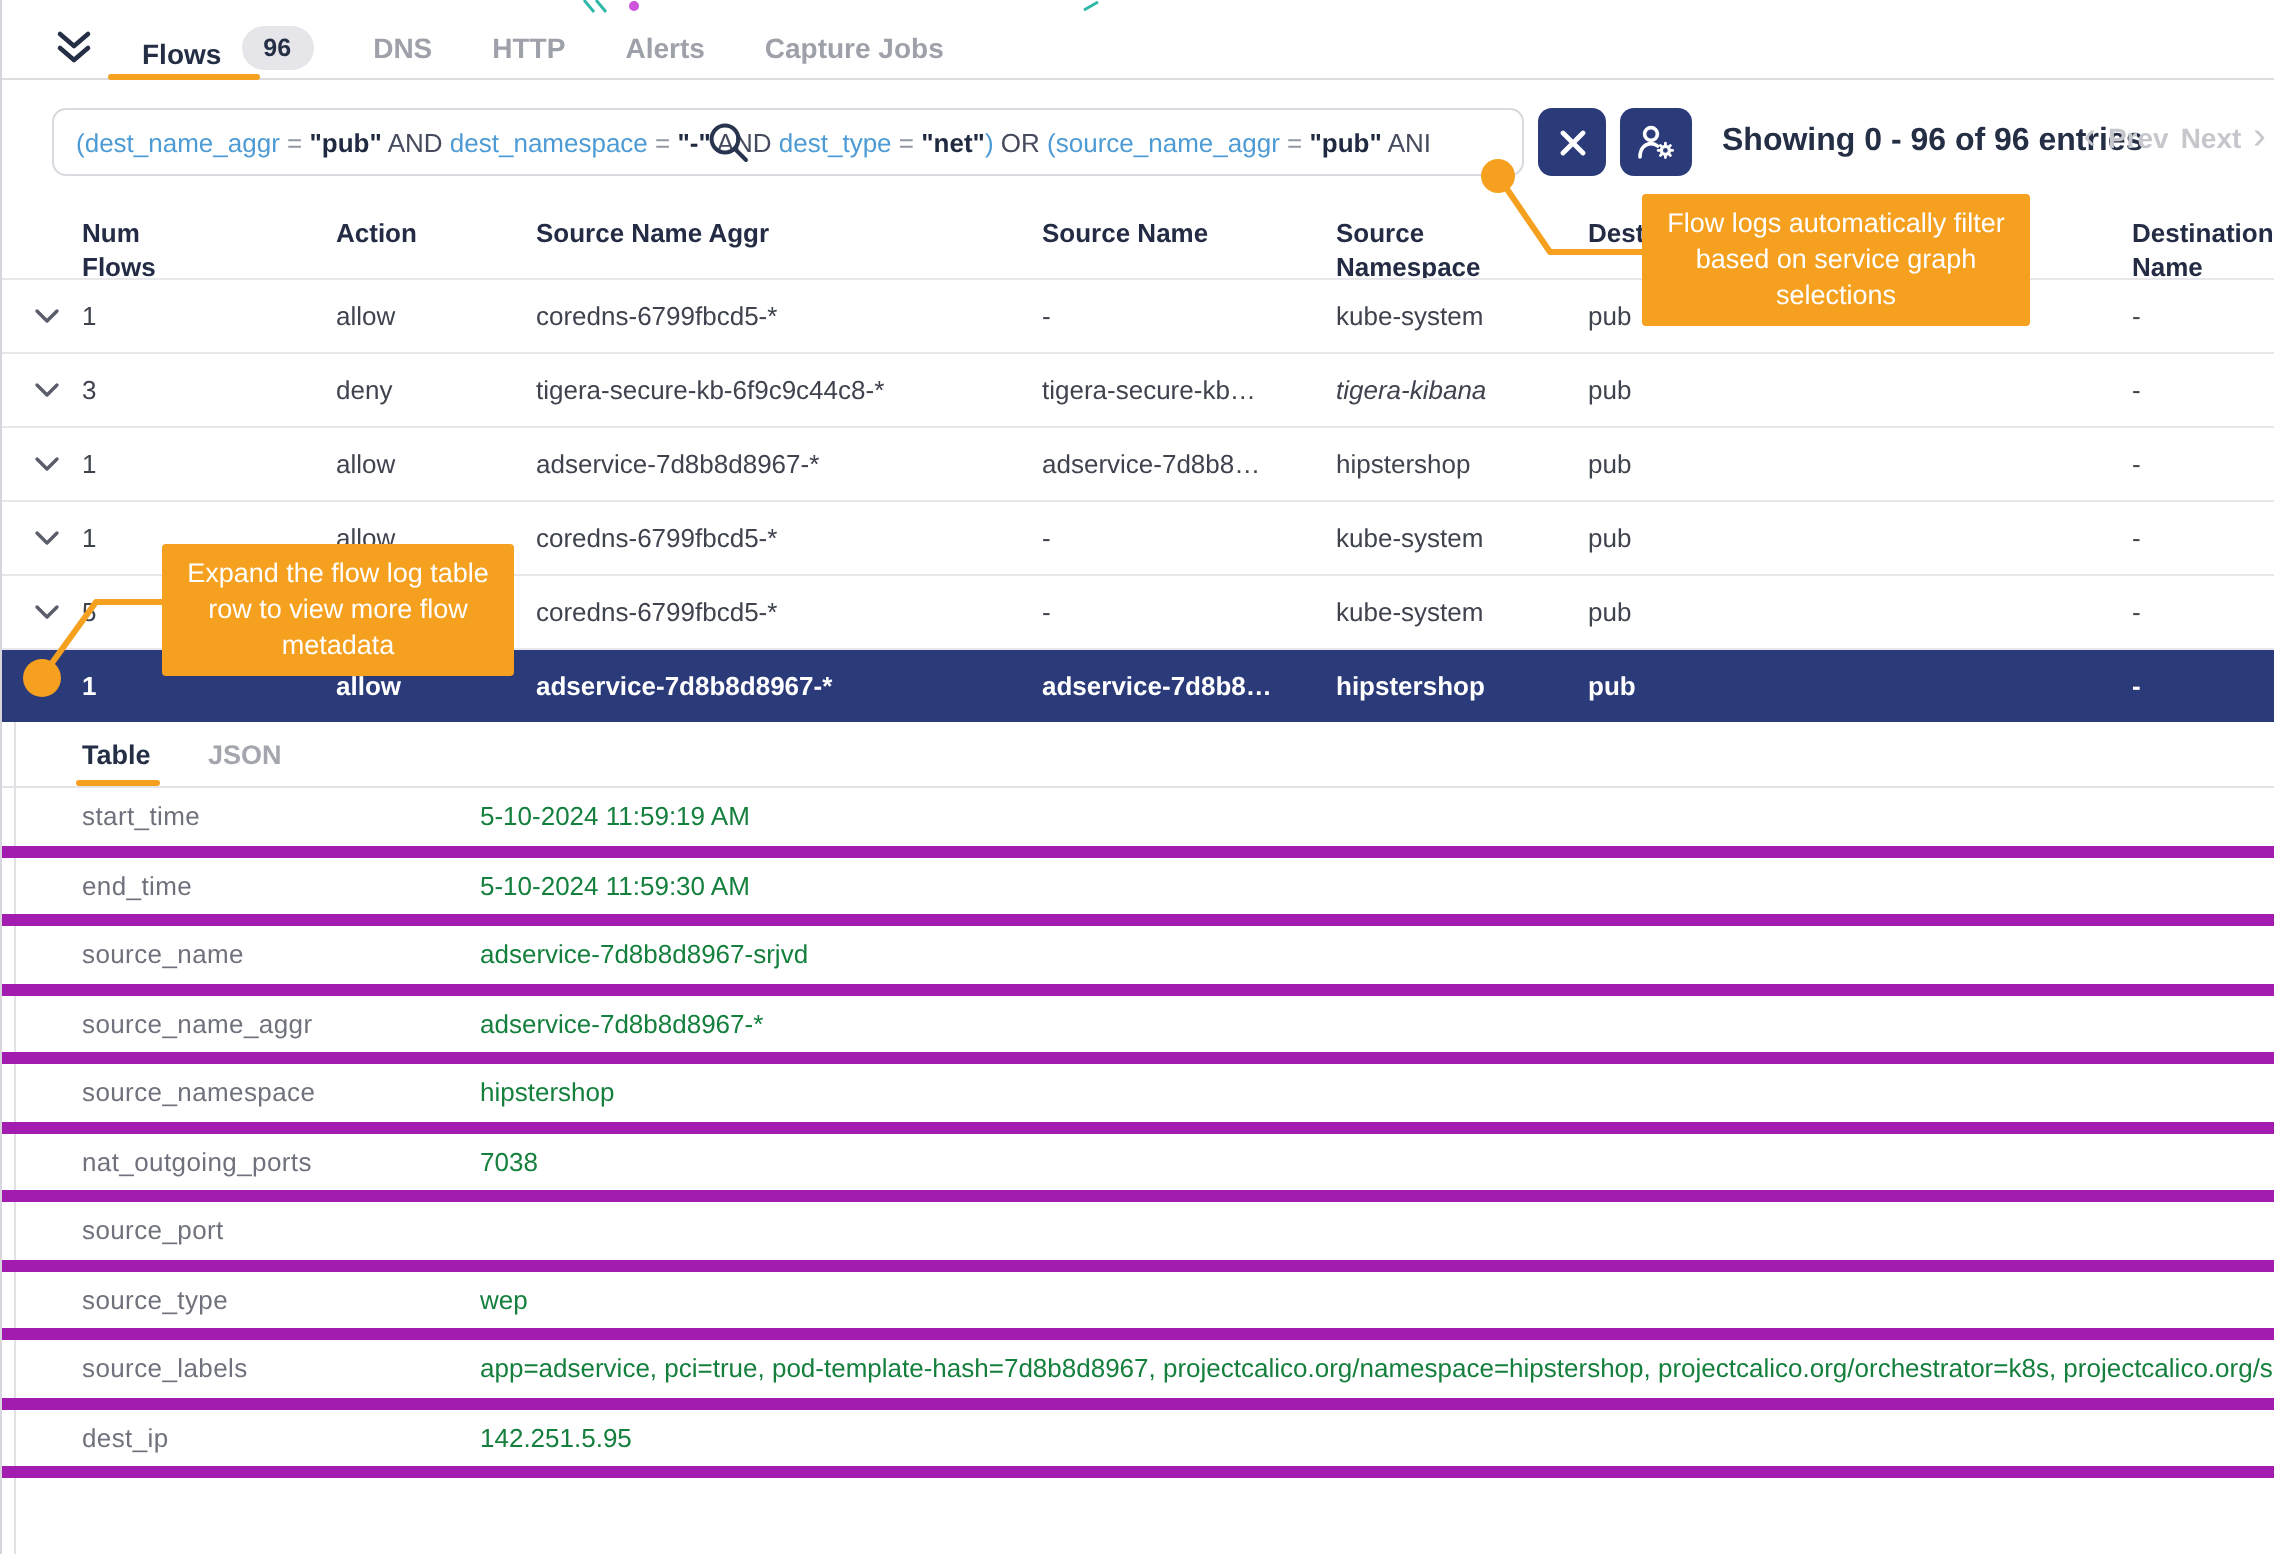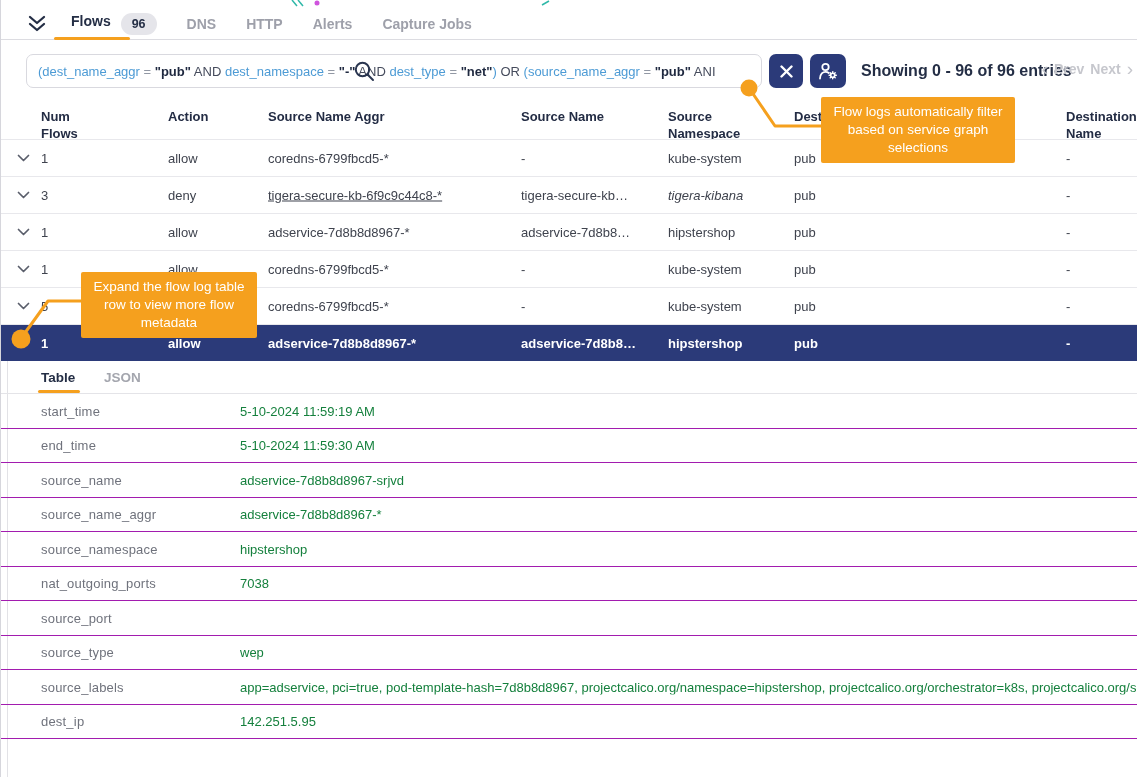--- a/index.html
+++ b/index.html
@@ -2,21 +2,21 @@
 <html><head>
 <meta charset="utf-8">
 <style>
   *{margin:0;padding:0;box-sizing:border-box}
   html,body{width:1137px;height:777px;overflow:hidden}
   body{font-family:"Liberation Sans",sans-serif;position:relative;background:#fff;color:#242e45;border-left:1px solid #d6d6dc}
 
   
   #tabbar{position:absolute;left:0;top:8px;width:1137px;height:32px;border-bottom:1px solid #dcdce1;display:flex;align-items:center;padding-left:26px}
   #collapse-icon{width:20px;height:18px;margin-right:24px;cursor:pointer;flex:0 0 auto}
-  .tab{font-weight:700;font-size:14px;color:#9ea0aa;display:flex;align-items:flex-start;margin-right:30px;cursor:pointer;white-space:nowrap}
+  .tab{font-weight:700;font-size:14px;color:#9ea0aa;display:flex;align-items:flex-end;margin-right:30px;cursor:pointer;white-space:nowrap}
   .tab.active{color:#242e45}
   .tab-badge{margin-left:10px;background:#e5e5ea;border-radius:12px;padding:4px 11px;font-size:12.5px;color:#242e45;font-weight:600}
   #flows-underline{position:absolute;left:53px;top:37px;width:76px;height:3px;background:#f5a01e;border-radius:2px}
 
   
   #search-box{position:absolute;left:25px;top:54px;width:736px;height:34px;border:1px solid #d9d9df;border-radius:7px;background:#fff;display:flex;align-items:center;padding:0 30px 0 11px;overflow:hidden;white-space:nowrap}
   #query-text{font-size:13px;white-space:nowrap;overflow:hidden}
   .tok-paren,.tok-field{color:#4d9bd5}
   .tok-op{color:#9298a4}
   .tok-value{color:#1f2940;font-weight:700}
@@ -40,21 +40,21 @@
   .frow.selected{background:#2b3a79}
   .frow.selected .cell{color:#fff;font-weight:700}
 
   
   #detail-vline{position:absolute;left:6px;top:361px;width:1px;height:416px;background:#e2e2e6}
   #detail-tabs{position:absolute;left:0;top:361px;width:1137px;height:33px;border-bottom:1px solid #e4e4e8}
   .dtab{position:absolute;top:9px;font-size:13.5px;font-weight:700;color:#a4a6ae;cursor:pointer}
   .dtab.active{color:#242e45}
   #table-underline{position:absolute;left:37px;top:390px;width:42px;height:3px;background:#f5a01e;border-radius:2px}
   #detail-rows{position:absolute;left:0;top:394px;width:1137px}
-  .kvrow{position:relative;height:34.5px;border-bottom:1px solid #a21caf}
+  .kvrow{position:relative;height:34.5px;border-bottom:6px solid #a21caf}
   .kvrow .k{position:absolute;left:40px;top:50%;transform:translateY(-50%);font-size:13px;color:#6f727c;letter-spacing:.2px}
   .kvrow .v{position:absolute;left:239px;right:0;top:50%;transform:translateY(-50%);font-size:13px;color:#15803d;white-space:nowrap;overflow:hidden}
 
   
   #connector-overlay{position:absolute;left:0;top:0;width:1137px;height:777px;z-index:40;pointer-events:none}
   .callout{position:absolute;background:#f5a01e;color:#fff;font-size:13.5px;line-height:18px;text-align:center;padding:6px 8px;border-radius:2px;z-index:45}
   #callout-filter{left:820px;top:97px;width:194px}
   #callout-expand{left:80px;top:272px;width:176px}
 </style>
 </head>
@@ -145,21 +145,21 @@
       <span class="cell" style="left: 667px;">kube-system</span>
       <span class="cell" style="left: 793px;">pub</span>
       <span class="cell" style="left: 1065px;">-</span>
     </div>
     <div class="frow">
       <svg viewBox="0 0 13 8" class="expander">
         <polyline points="1.5,1.5 6.5,6.5 11.5,1.5" fill="none" stroke="#5a5e6b" stroke-width="1.7" stroke-linecap="round" stroke-linejoin="round"></polyline>
       </svg>
       <span class="cell" style="left: 40px;">3</span>
       <span class="cell" style="left: 167px;">deny</span>
-      <span class="cell" style="left: 267px; text-decoration: underline;">tigera-secure-kb-6f9c9c44c8-*</span>
+      <span class="cell" style="left: 267px;">tigera-secure-kb-6f9c9c44c8-*</span>
       <span class="cell" style="left: 520px;">tigera-secure-kb…</span>
       <span class="cell" style="left: 667px; font-style: italic;">tigera-kibana</span>
       <span class="cell" style="left: 793px;">pub</span>
       <span class="cell" style="left: 1065px;">-</span>
     </div>
     <div class="frow">
       <svg viewBox="0 0 13 8" class="expander">
         <polyline points="1.5,1.5 6.5,6.5 11.5,1.5" fill="none" stroke="#5a5e6b" stroke-width="1.7" stroke-linecap="round" stroke-linejoin="round"></polyline>
       </svg>
       <span class="cell" style="left: 40px;">1</span>

